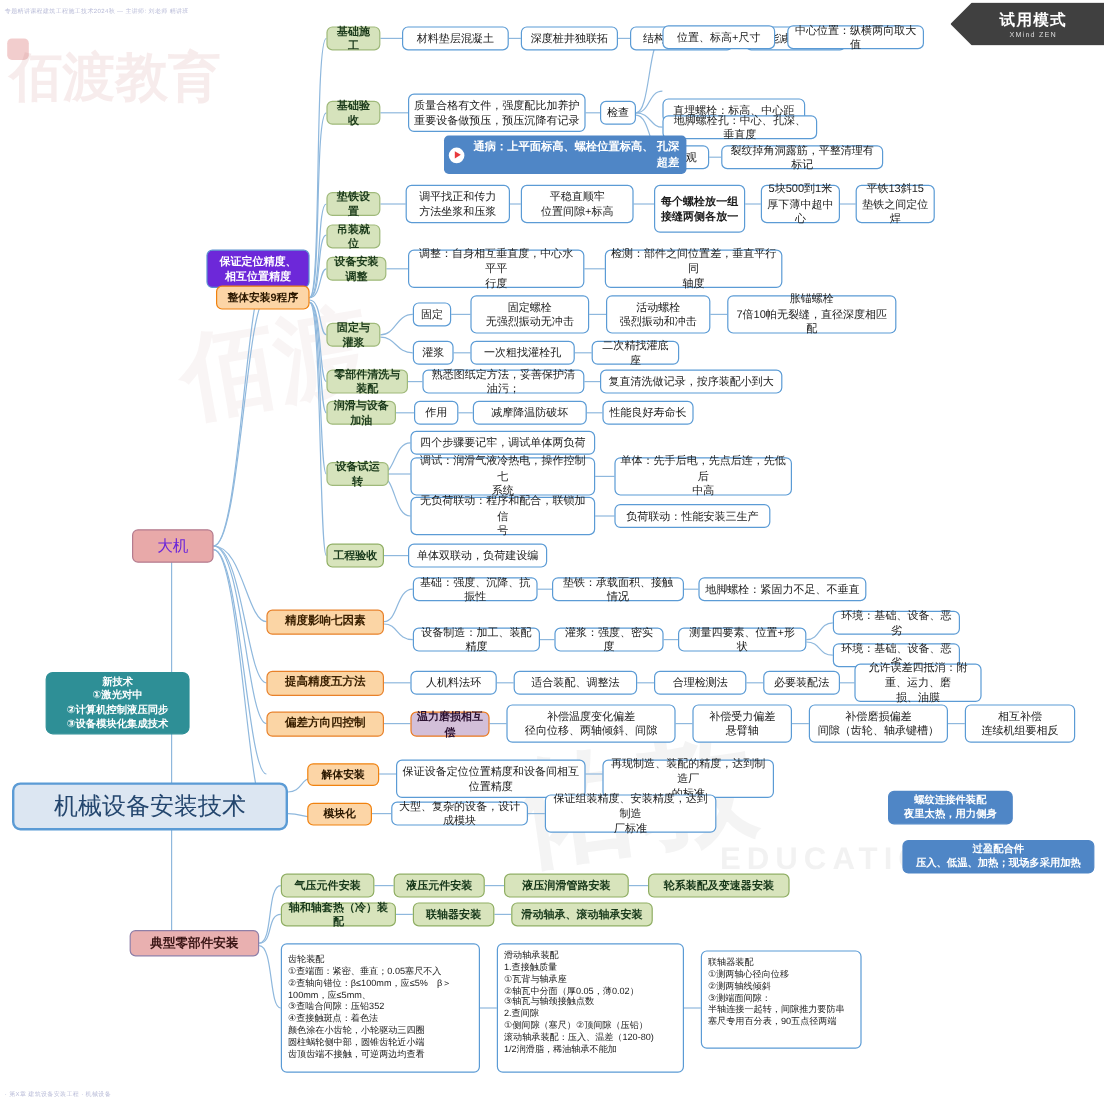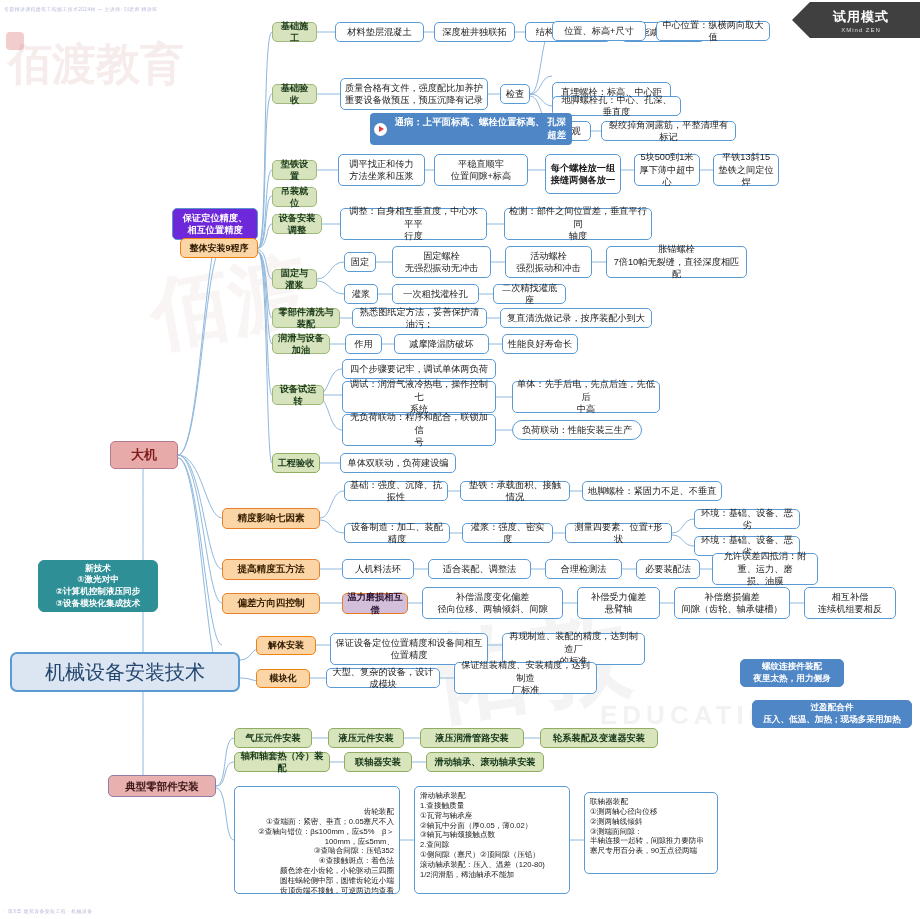--- a/index.html
+++ b/index.html
@@ -51,21 +51,21 @@
     padding: 2px 4px;
     white-space: pre-line;
   }
   
   .n-green { background: #d6e3bc; border-color: #9fb97a; color: #1b3a1b; font-weight: bold; }
   .n-green2 { background: #d8e4bc; border-color: #8fae63; color: #17381a; font-weight: bold; }
   .n-orange { background: #fbd5a5; border-color: #e8812a; color: #3a2000; font-weight: bold; border-width: 1.5px;}
   .n-orange-b { background: #fcd5a6; border-color: #f0820f; color: #2b1800; font-weight: bold; border-width: 1.5px;}
   .n-blue-solid { background: #4f86c6; border-color: #4f86c6; color: #ffffff; font-weight: bold; }
   .n-blue-soft { background: #6d28d9; border-color: #5b92d0; color: #ffffff; font-weight: bold; }
-  .n-pink { background: #e8a9a9; border-color: #b47b8e; color: #7f1d1d; font-weight: bold; border-width: 1.5px;}
+  .n-pink { background: #e8a9a9; border-color: #b47b8e; color: #6d28d9; font-weight: normal; border-width: 1.5px;}
   .n-pink2 { background: #e9b0b0; border-color: #8f7fa8; color: #3a1515; font-weight: bold; border-width: 1.5px;}
   .n-purple { background: #d3bfd9; border-color: #ea7a20; color: #2a1030; font-weight: bold; border-width: 1.5px;}
   .n-teal { background: #2e8f96; border-color: #2e8f96; color: #ffffff; font-weight: bold; }
   .n-root {
     background: #dce6f2; border: 2px solid #5b9bd5; color: #24466e;
     font-size: 20px; font-weight: normal; border-radius: 7px;
   }
   .n-left { text-align: left; justify-content: flex-start; }
   .n-tiny { font-size: 7.6px; line-height: 1.3; }
 
@@ -346,21 +346,21 @@
   <div class="node" style="left:502px; top:334px; width:76px; height:20px;">性能良好寿命长</div>
 
   <div class="node n-green" style="left:272px; top:385px; width:52px; height:20px;">设备试运转</div>
   <div class="node" style="left:342px; top:359px; width:154px; height:20px;">四个步骤要记牢，调试单体两负荷</div>
   <div class="node" style="left:342px; top:381px; width:154px; height:32px;">调试：润滑气液冷热电，操作控制七
 系统</div>
   <div class="node" style="left:512px; top:381px; width:148px; height:32px;">单体：先手后电，先点后连，先低后
 中高</div>
   <div class="node" style="left:342px; top:414px; width:154px; height:32px;">无负荷联动：程序和配合，联锁加信
 号</div>
-  <div class="node" style="left:512px; top:420px; width:130px; height:20px;border-radius:10px;">负荷联动：性能安装三生产</div>
+  <div class="node" style="left:512px; top:420px; width:130px; height:20px;">负荷联动：性能安装三生产</div>
 
   <div class="node n-green2" style="left:272px; top:453px; width:48px; height:20px;">工程验收</div>
   <div class="node" style="left:340px; top:453px; width:116px; height:20px;">单体双联动，负荷建设编</div>
 
   <div class="node" style="left:344px; top:481px; width:104px; height:20px;">基础：强度、沉降、抗振性</div>
   <div class="node" style="left:460px; top:481px; width:110px; height:20px;">垫铁：承载面积、接触情况</div>
   <div class="node" style="left:582px; top:481px; width:140px; height:20px;">地脚螺栓：紧固力不足、不垂直</div>
   <div class="node" style="left:344px; top:523px; width:106px; height:20px;">设备制造：加工、装配精度</div>
   <div class="node" style="left:462px; top:523px; width:91px; height:20px;">灌浆：强度、密实度</div>
   <div class="node" style="left:565px; top:523px; width:107px; height:20px;">测量四要素、位置+形状</div>
@@ -399,21 +399,21 @@
 压入、低温、加热；现场多采用加热</div>
 
   <div class="node n-green2" style="left:234px; top:728px; width:78px; height:20px;">气压元件安装</div>
   <div class="node n-green2" style="left:328px; top:728px; width:76px; height:20px;">液压元件安装</div>
   <div class="node n-green2" style="left:420px; top:728px; width:104px; height:20px;">液压润滑管路安装</div>
   <div class="node n-green2" style="left:540px; top:728px; width:118px; height:20px;">轮系装配及变速器安装</div>
   <div class="node n-green2" style="left:234px; top:752px; width:96px; height:20px;">轴和轴套热（冷）装配</div>
   <div class="node n-green2" style="left:344px; top:752px; width:68px; height:20px;">联轴器安装</div>
   <div class="node n-green2" style="left:426px; top:752px; width:118px; height:20px;">滑动轴承、滚动轴承安装</div>
 
-  <div class="node n-left n-tiny" style="left:234px; top:786px; width:166px; height:108px; align-items:flex-start; padding:20px 5px;text-align:right;">齿轮装配
+  <div class="node n-left n-tiny" style="left:234px; top:786px; width:166px; height:108px; align-items:flex-start; padding:8px 5px;">齿轮装配
 ①查端面：紧密、垂直；0.05塞尺不入
 ②查轴向错位：β≤100mm，应≤5%　β＞100mm，应≤5mm、
 ③查啮合间隙：压铅352
 ④查接触斑点：着色法
 颜色涂在小齿轮，小轮驱动三四圈
 圆柱蜗轮侧中部，圆锥齿轮近小端
 齿顶齿端不接触，可逆两边均查看</div>
   <div class="node n-left n-tiny" style="left:414px; top:786px; width:156px; height:108px; align-items:flex-start; padding:4px 5px;">滑动轴承装配
 1.查接触质量
 ①瓦背与轴承座

